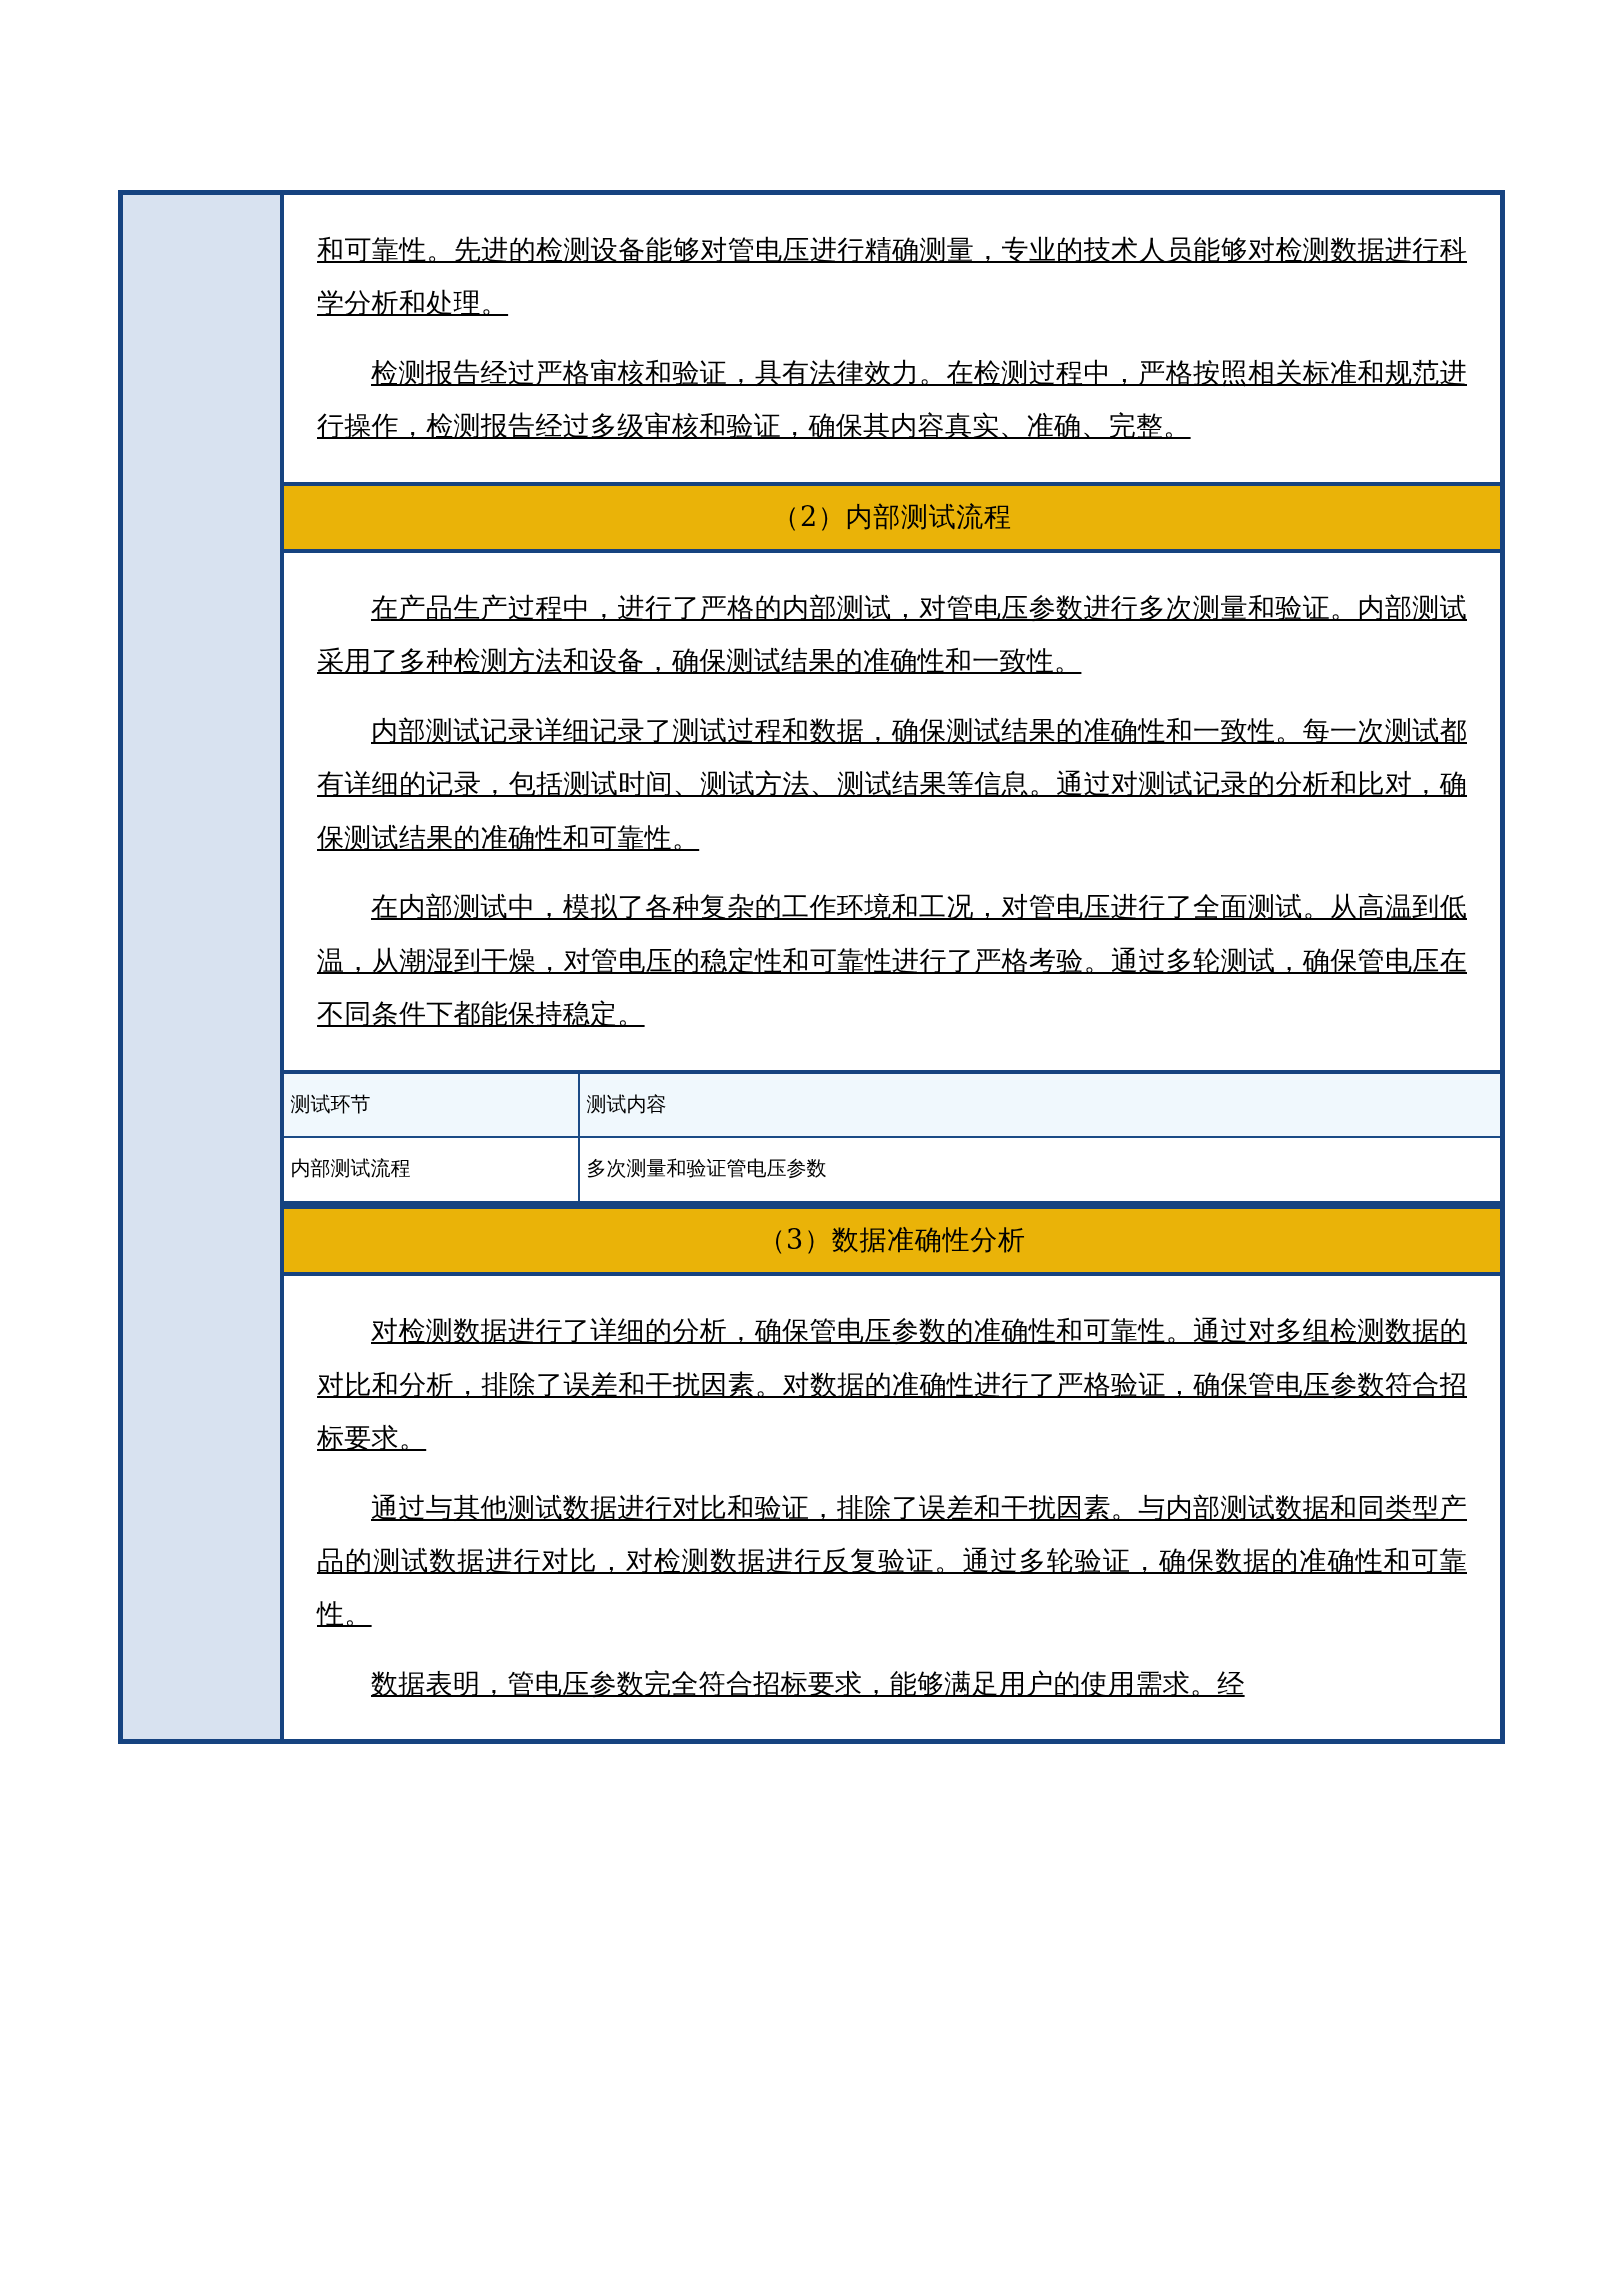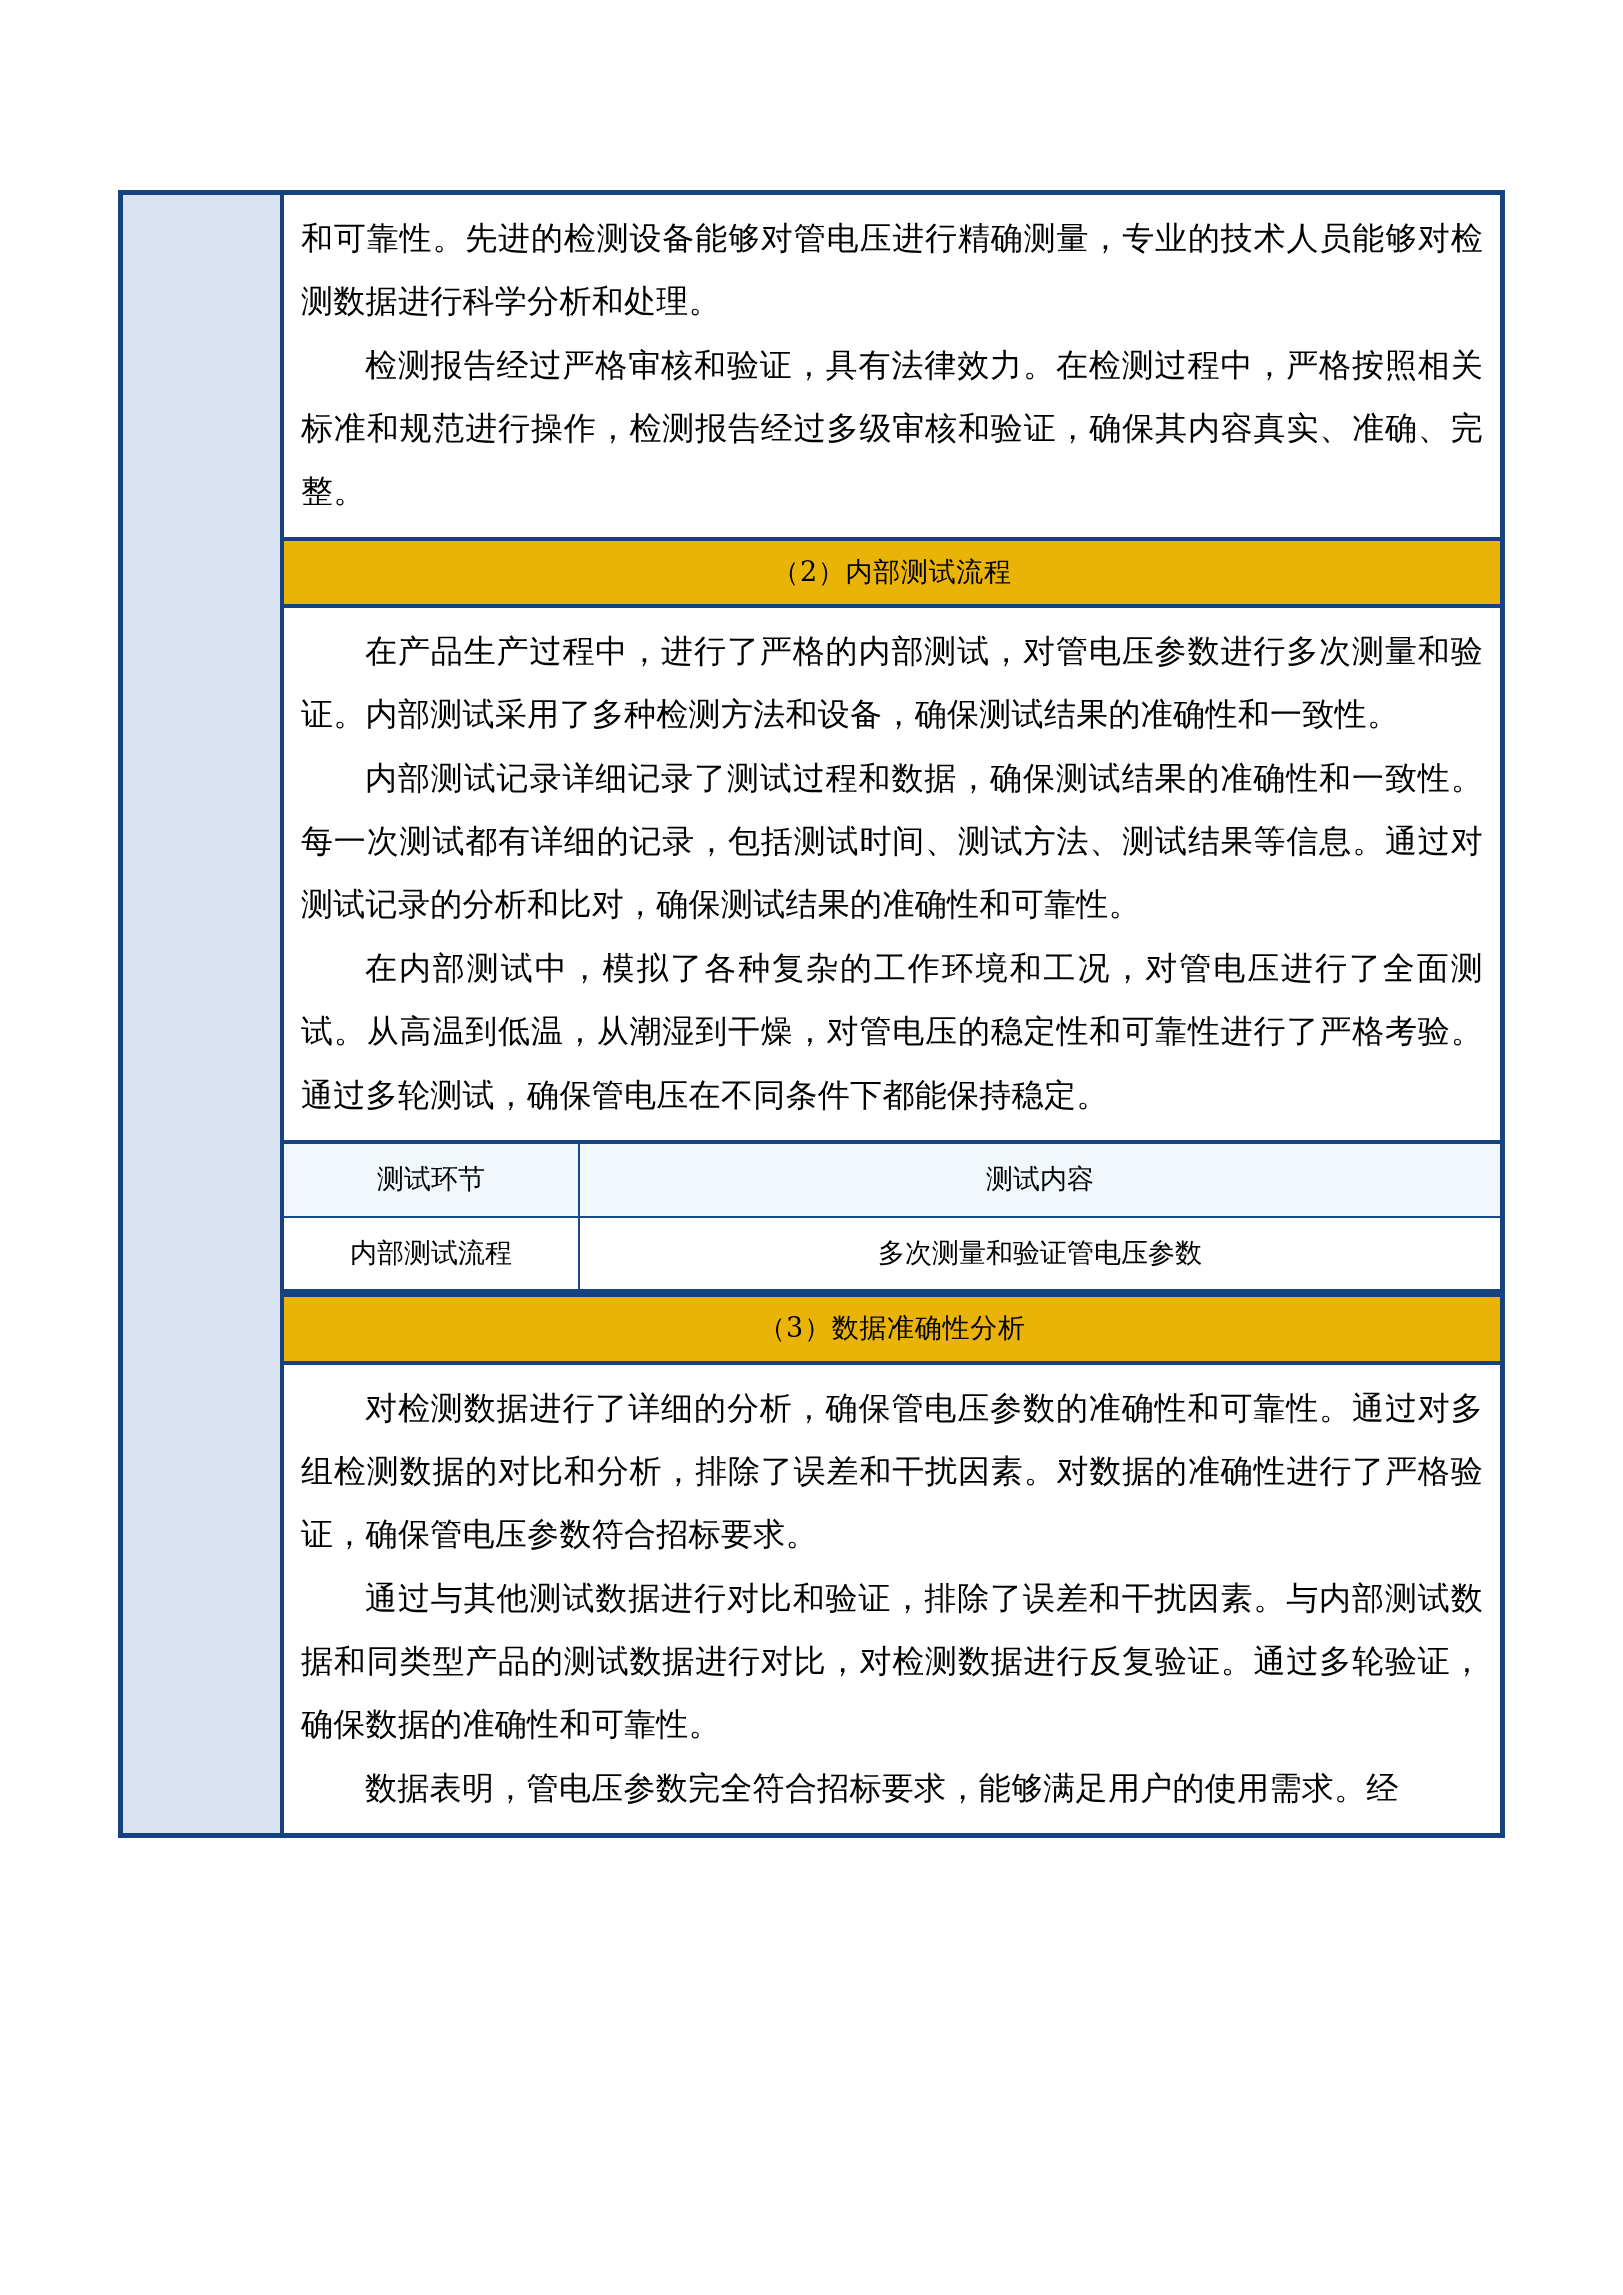--- a/index.html
+++ b/index.html
@@ -52,27 +52,28 @@
   }
 
   
   .block-stack { display: block; }
 
   .para-block {
     padding: 11.8px 17px 13px 17px;
     box-sizing: border-box;
   }
   p.para {
-    margin: 0;
-    font-size: 32px;
+    margin: 16px;
+    font-size: 27px;
     line-height: 1.98;
     text-indent: 2em;
     text-align: justify;
     text-justify: inter-ideograph;
     letter-spacing: 0.3px;
+    text-decoration: underline;
   }
   p.para.no-indent { text-indent: 0; }
 
   
   .section-head {
     background: #eab308;
     border-top: 4.6px solid #164380;
     border-bottom: 4.6px solid #164380;
     text-align: center;
     font-size: 27px;
@@ -88,22 +89,22 @@
     border-bottom: 4.6px solid #164380;
   }
   table.inner {
     width: 100%;
     border-collapse: collapse;
     table-layout: fixed;
   }
   table.inner td, table.inner th {
     border: 2px solid #1b4b86;
     font-weight: normal;
-    font-size: 27px;
-    text-align: center;
+    font-size: 20px;
+    text-align: left;
     vertical-align: middle;
     padding: 17px 6.5px 19.6px 6.5px;
     line-height: 1.3;
   }
   table.inner tr:first-child td,
   table.inner tr:first-child th { border-top: 0; }
   table.inner tr:last-child td { border-bottom: 0; }
   table.inner td:first-child,
   table.inner th:first-child { border-left: 0; width: 281px; }
   table.inner td:last-child,

